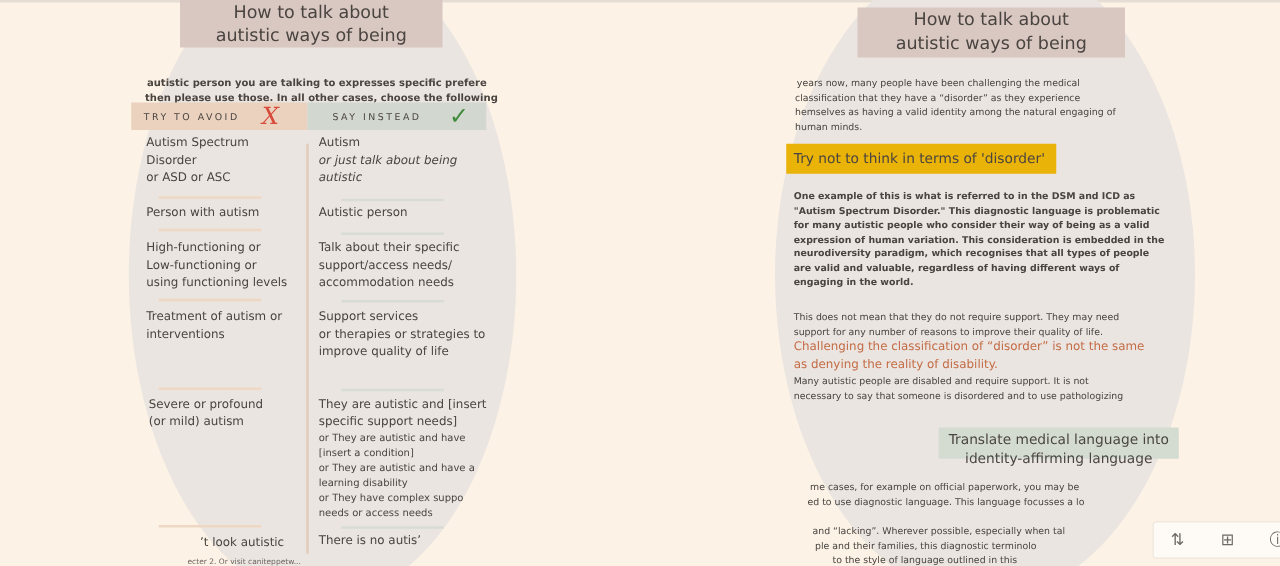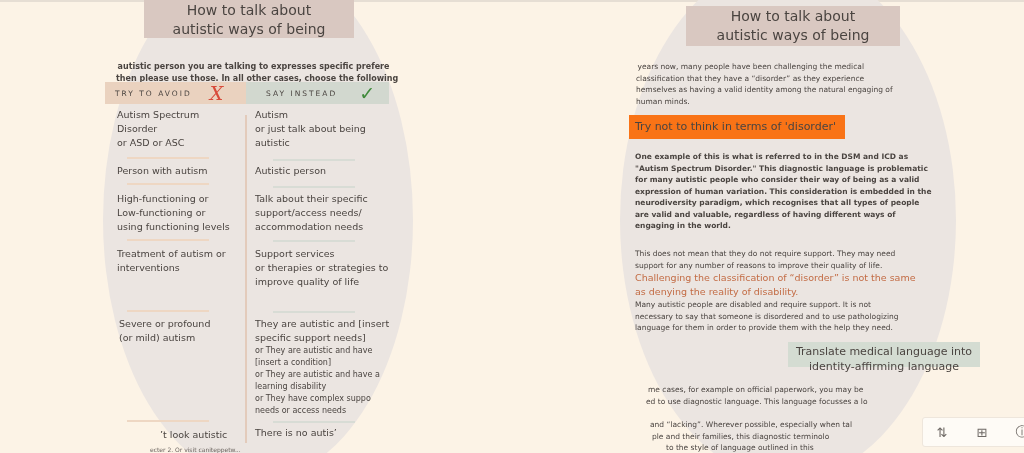--- a/index.html
+++ b/index.html
@@ -51,22 +51,22 @@
   .cell.small { font-size: 8px; line-height: 12px; }
 
   .sep { position: absolute; height: 2px; width: 82px; }
   .sep.orange { background: #eed7c3; left: 127px; }
   .sep.green { background: #d8dcd5; left: 273px; }
 
   .r-text { position: absolute; font-size: 7.5px; line-height: 11.5px; color: #4a4440; width: 305px; }
   .r-section {
     position: absolute; font-size: 11px; line-height: 15px; color: #4a4440;
   }
-  #disorder-heading { left: 629px; top: 115px; width: 216px; height: 24px; background: #f97316; padding: 4px 0 0 6px; }
-  #translate-heading { left: 788px; top: 342px; width: 192px; height: 25px; background: #d4dcd2; text-align: center; padding-top: 2px; line-height: 15px; font-size: 11px; }
+  #disorder-heading { left: 629px; top: 115px; width: 216px; height: 24px; background: #eab308; padding: 4px 0 0 6px; }
+  #translate-heading { left: 751px; top: 342px; width: 192px; height: 25px; background: #d4dcd2; text-align: center; padding-top: 2px; line-height: 15px; font-size: 11px; }
   .highlight { position: absolute; left: 635px; top: 271px; width: 310px; font-size: 9.5px; line-height: 14px; color: #c36c45; }
 
   .bottom-cut { position: absolute; left: 150px; top: 446px; font-size: 6px; color: #6c6560; }
 
   .toolbar {
     position: absolute; left: 922px; top: 417px; width: 110px; height: 30px;
     background: #fefbf6; border-radius: 3px; border: 1px solid #eee6dc;
     display: flex; align-items: center; padding-left: 10px; gap: 22px;
     color: #6f6a66; font-size: 13px;
   }
@@ -100,21 +100,21 @@
 
 <div class="vdivider"></div>
 
 <div class="cell" style="left:117px; top:108px;">
   <div>Autism Spectrum</div>
   <div>Disorder</div>
   <div>or ASD or ASC</div>
 </div>
 <div class="cell" style="left:255px; top:108px; width:150px;">
   <div>Autism</div>
-  <div style="width:140px;">or just talk about being autistic</div>
+  <div style="width:140px;font-style:italic;">or just talk about being autistic</div>
 </div>
 <div class="sep orange" style="top:157px;"></div>
 <div class="sep green" style="top:159px;"></div>
 
 <div class="cell" style="left:117px; top:164px;">Person with autism</div>
 <div class="cell" style="left:255px; top:164px;">Autistic person</div>
 <div class="sep orange" style="top:183px;"></div>
 <div class="sep green" style="top:186px;"></div>
 
 <div class="cell" style="left:117px; top:192px;">
@@ -198,21 +198,20 @@
 </div>
 
 <div class="highlight">
   <div>Challenging the classification of “disorder” is not the same</div>
   <div>as denying the reality of disability.</div>
 </div>
 
 <div class="r-text" style="left:635px; top:299px;">
   <div>Many autistic people are disabled and require support. It is not</div>
   <div>necessary to say that someone is disordered and to use pathologizing</div>
-  <div>language for them in order to provide them with the help they need.</div>
 </div>
 
 <div class="r-section" id="translate-heading">
   <div>Translate medical language into</div>
   <div>identity-affirming language</div>
 </div>
 
 <div class="r-text" style="left:648px; top:384px;">
   <div>me cases, for example on official paperwork, you may be</div>
   <div style="margin-left:-2px;">ed to use diagnostic language. This language focusses a lo</div>

